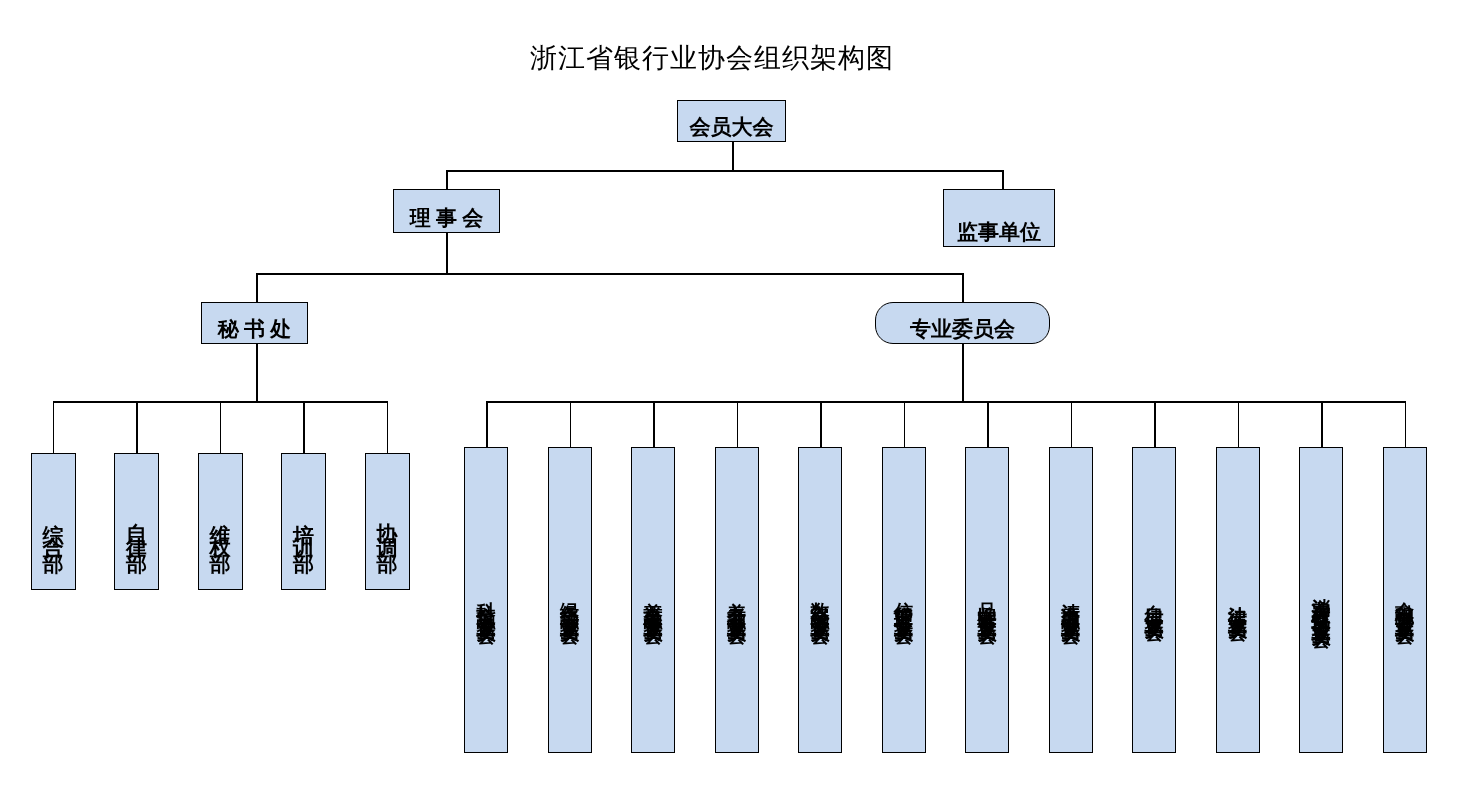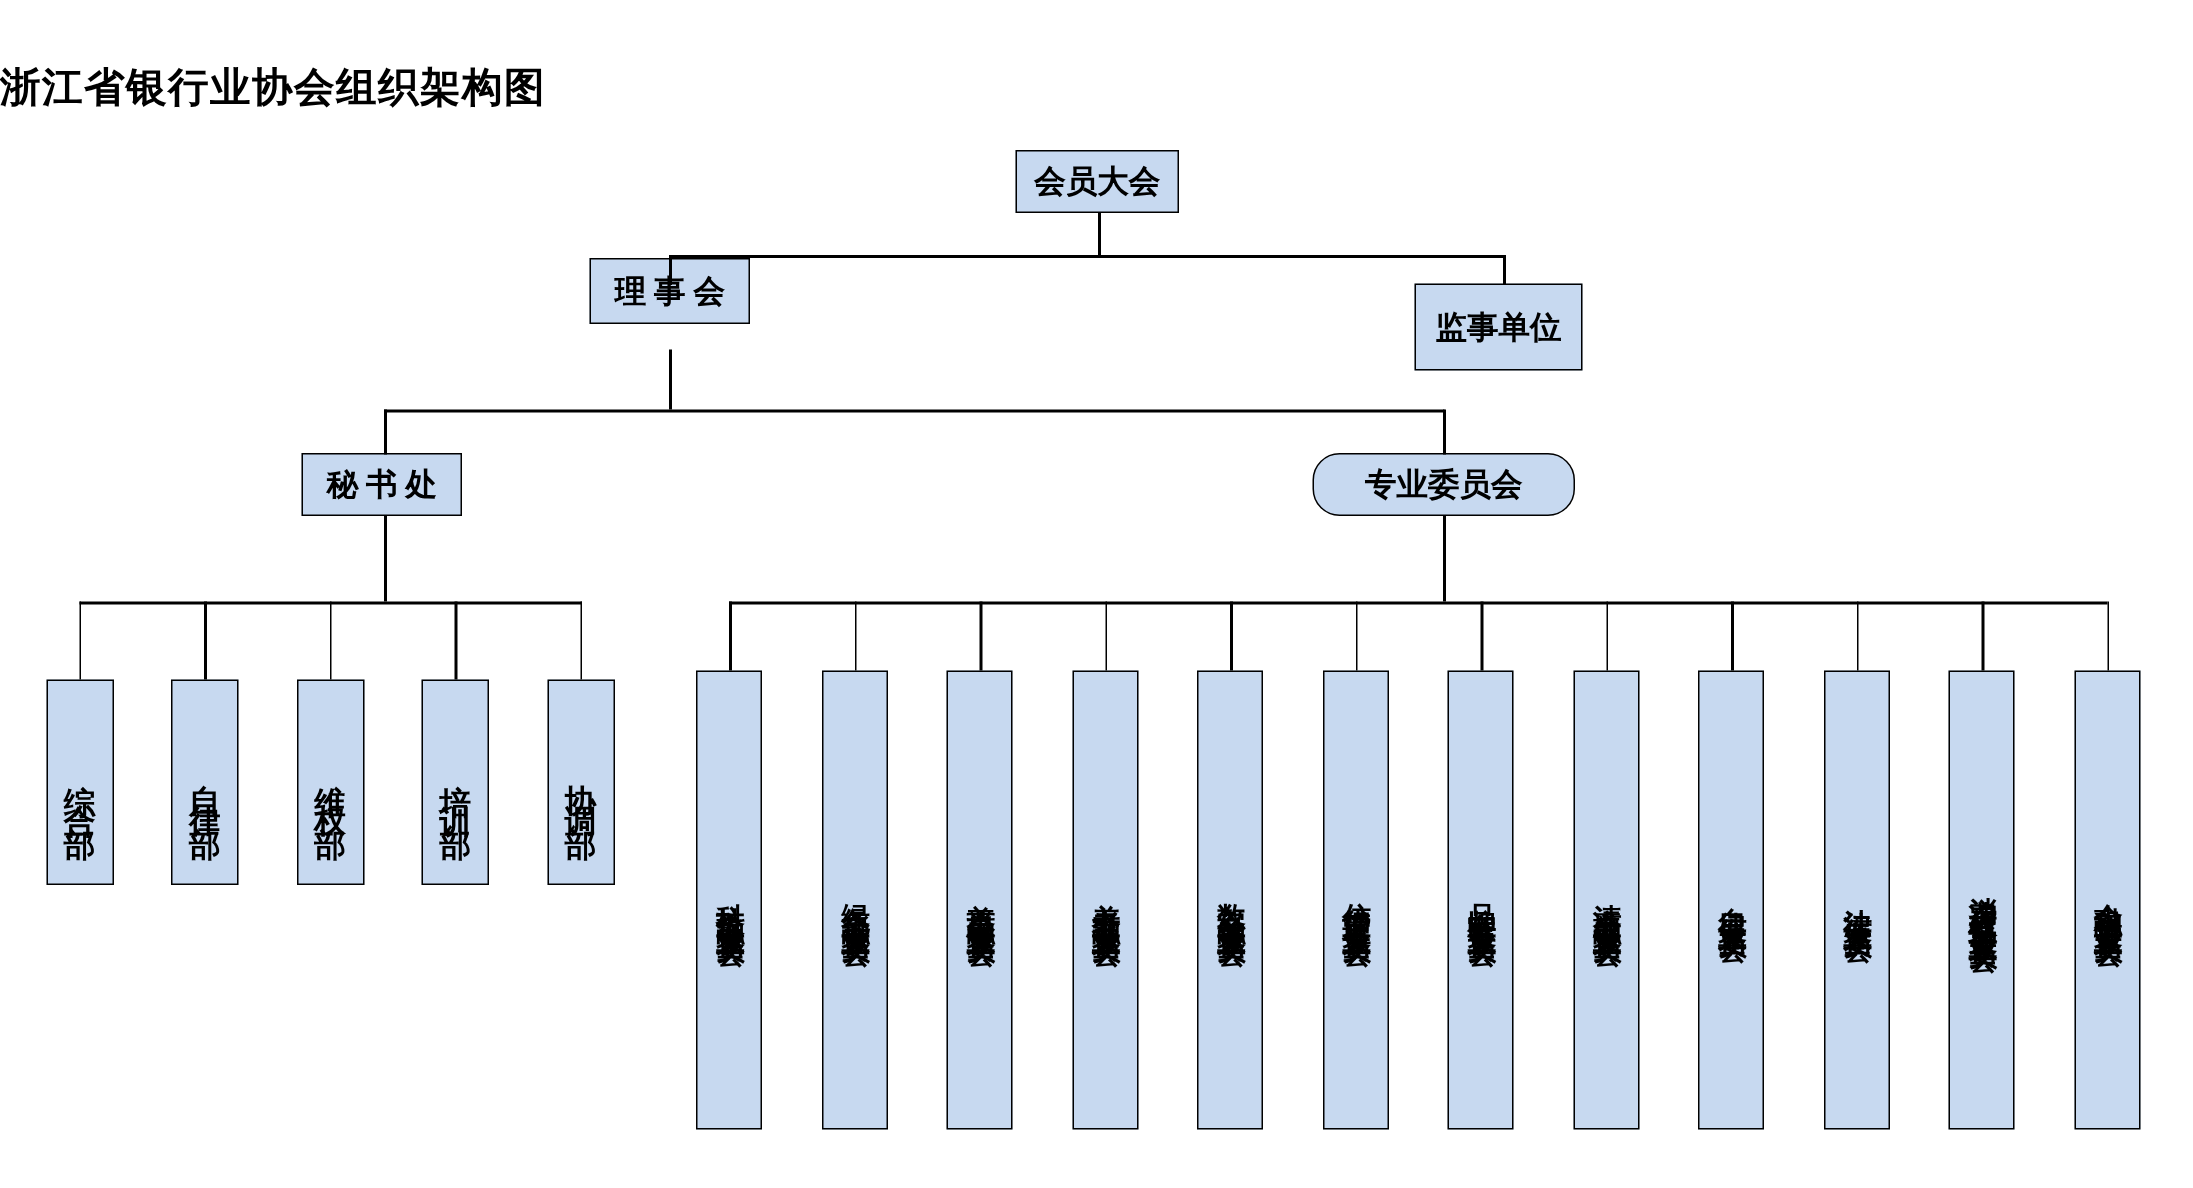--- a/index.html
+++ b/index.html
@@ -11,31 +11,31 @@
     background: #ffffff;
     font-family: "Liberation Serif", "DejaVu Serif", serif;
     color: #000;
     overflow: hidden;
   }
   .title {
     position: absolute;
     left: 0;
     top: 40px;
     width: 1424px;
-    text-align: left;
+    text-align: center;
     font-size: 27px;
-    font-weight: bold;
+    font-weight: normal;
     letter-spacing: 1px;
   }
   .box {
     position: absolute;
     background: #c7d9f0;
     border: 1.5px solid #000;
     display: flex;
-    align-items: center;
+    align-items: flex-end;
     justify-content: center;
     font-size: 21px;
     font-weight: bold;
     white-space: pre;
   }
   .vbox {
     position: absolute;
     background: #c7d9f0;
     border: 1.5px solid #000;
     display: flex;
@@ -58,21 +58,21 @@
 <body>
 
 <div class="canvas">
 
   <div class="title">浙江省银行业协会组织架构图</div>
 
   <div class="box" style="left:677px; top:100px; width:109px; height:42px;">
     <span>会员大会</span>
   </div>
 
-  <div class="box" style="left:393px; top:172px; width:107px; height:44px;">
+  <div class="box" style="left:393px; top:189px; width:107px; height:44px;">
     <span>理 事 会</span>
   </div>
   <div class="box" style="left:943px; top:189px; width:112px; height:58px;">
     <span>监事单位</span>
   </div>
 
   <div class="box" style="left:201px; top:302px; width:107px; height:42px;font-family:Liberation Serif, serif;">
     <span>秘 书 处</span>
   </div>
   <div class="box" style="left:875px; top:302px; width:175px; height:42px;border-radius:18px;">

